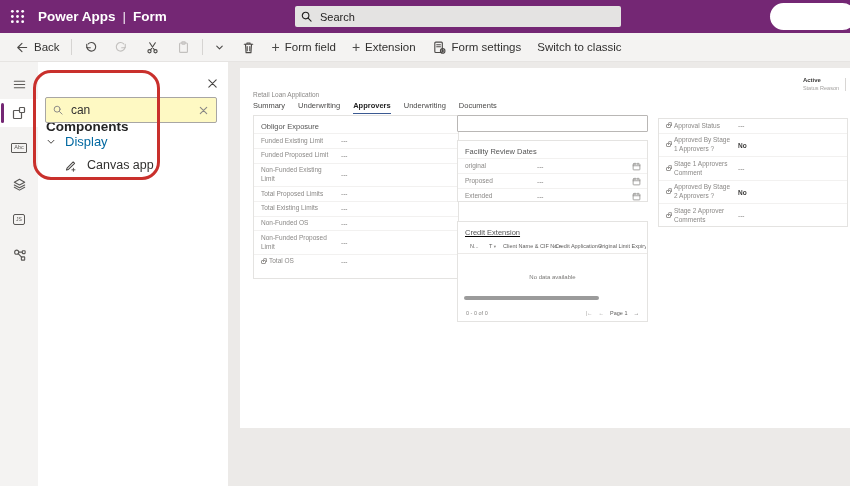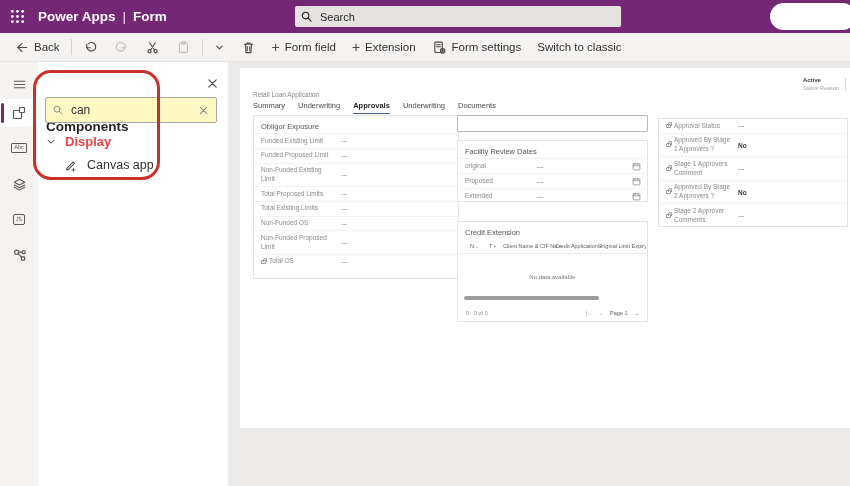--- a/index.html
+++ b/index.html
@@ -35,21 +35,21 @@
   .abcbox{font-size:5.5px;color:#5a5856;border:1px solid #5a5856;border-radius:1px;padding:1px 2px;line-height:1;}
   .jsbox{font-size:5px;color:#5a5856;border:1px solid #5a5856;border-radius:2px;padding:2px 2.5px;line-height:1;}
 
   .panel{position:absolute;left:38px;top:0;width:190px;height:424px;background:#fff;}
   .panel-title{position:absolute;left:8px;top:11px;font-size:13.5px;font-weight:600;color:#242424;margin-top:46px;}
   .panel-close{position:absolute;right:10px;top:13px;cursor:pointer;}
   .psearch{position:absolute;left:7px;top:35px;width:172px;height:26px;border:1px solid #a8a6a4;border-radius:2px;background:#fef9c3;display:flex;align-items:center;padding:0 7px;}
   .psearch input{border:none;outline:none;background:transparent;font-size:12px;color:#323130;width:100%;margin-left:6px;}
   .psearch .clear{cursor:pointer;flex:none;display:flex;}
   .pgroup{position:absolute;left:8px;top:72px;display:flex;align-items:center;gap:9px;cursor:pointer;}
-  .pgroup .glabel{font-size:13px;font-weight:700;color:#ef4444;}
+  .pgroup .glabel{font-size:13px;font-weight:400;color:#0369a1;}
   .pitem{position:absolute;left:26px;top:96px;display:flex;align-items:center;gap:9px;cursor:pointer;}
   .pitem .ilabel{font-size:12.5px;color:#323130;}
   .callout{position:absolute;left:-5px;top:8px;width:127px;height:110px;border:3px solid #c9302c;border-radius:18px;pointer-events:none;z-index:9;}
 
   
   .canvas{position:absolute;left:228px;top:0;width:622px;height:424px;background:#eceae8;}
   .page{position:absolute;left:12px;top:6px;width:610px;height:360px;background:#fff;}
   .ftitle{position:absolute;left:13px;top:9px;font-size:10.5px;font-weight:bold;color:#242424;}
   .fsub{position:absolute;left:13px;top:23px;font-size:6.5px;color:#8a8886;}
   .fstatus{position:absolute;right:4px;top:9px;display:flex;align-items:center;gap:6px;}
@@ -76,21 +76,21 @@
   .obligor .flabel{width:76px;}
   .obligor .fval{margin-left:4px;}
 
   
   .emptyfield{position:absolute;left:217px;top:47px;width:191px;height:17px;border:1px solid #b9b7b5;border-radius:1px;background:#fff;cursor:text;}
   .card.facility{left:217px;top:72px;width:191px;height:62px;}
   .facility .flabel{width:72px;}
   .facility .fval{flex:1;}
   .calicon{flex:none;margin-left:auto;display:flex;cursor:pointer;}
 
-  .card.credit{left:217px;top:153px;width:191px;height:101px;}
+  .card.credit{left:217px;top:153px;width:191px;height:101px;text-decoration:underline;}
   .credit-head{position:relative;height:13px;border-bottom:1px solid #eceae8;margin-top:2px;}
   .ch{position:absolute;top:2px;font-size:5.5px;color:#5f5e5d;white-space:nowrap;}
   .ch .sort{font-size:4.5px;color:#8a8886;}
   .credit-empty{position:absolute;left:0;width:100%;top:52px;text-align:center;font-size:6px;color:#7a7977;}
   .credit-scroll{position:absolute;left:6px;top:74px;width:135px;height:4px;background:#9b9b9b;border-radius:2px;cursor:pointer;}
   .credit-foot{position:absolute;left:0;bottom:5px;width:100%;display:flex;align-items:center;padding:0 8px;}
   .credit-range{font-size:5.5px;color:#8a8886;}
   .pager{margin-left:auto;display:flex;align-items:center;gap:6px;}
   .pgbtn{font-size:5.5px;color:#a5a3a1;cursor:pointer;}
   .pgbtn.on{color:#5f5e5d;}
@@ -287,21 +287,21 @@
           <span class="st">
             <span class="s1">Active</span>
             <span class="s2">Status Reason</span>
           </span>
           <span class="sdiv"></span>
         </div>
 
         <div class="tabs">
           <span class="tab">Summary</span>
           <span class="tab">Underwriting</span>
-          <span class="tab active">Approvals</span>
+          <span class="tab active">Approvers</span>
           <span class="tab">Underwriting</span>
           <span class="tab">Documents</span>
         </div>
 
         <div class="card obligor">
           <div class="card-title">Obligor Exposure</div>
           <div class="frow">
               <span class="flabel">Funded Existing Limit</span>
               <span class="fval">---</span>
             </div>

